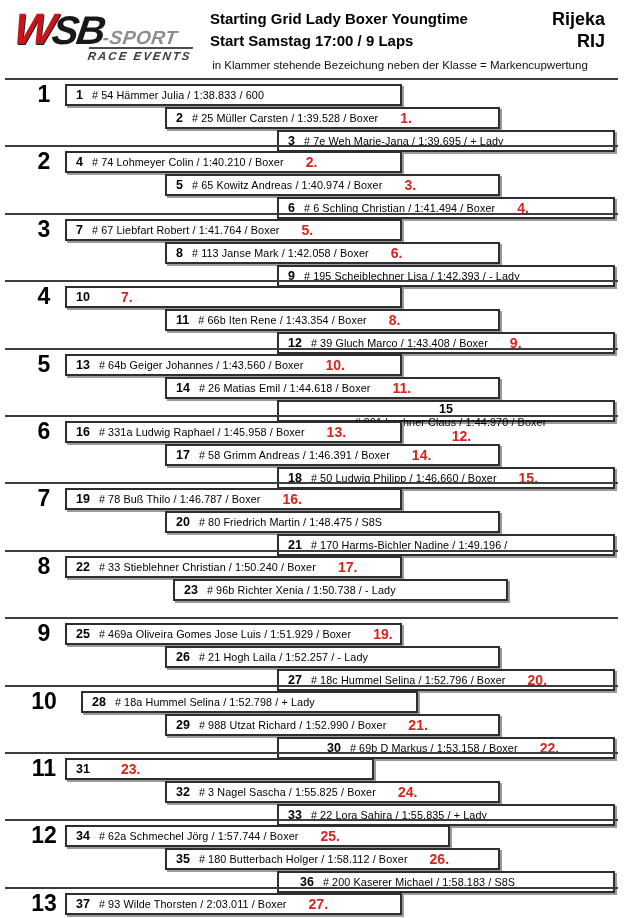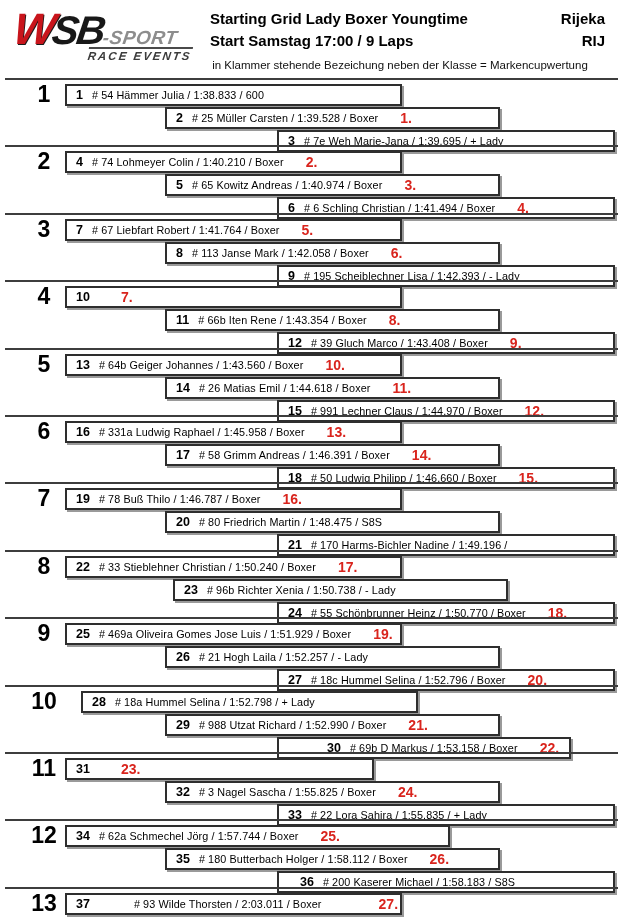--- a/index.html
+++ b/index.html
@@ -23,21 +23,21 @@
   .logo-sport { font-size: 19px; font-weight: 900; font-style: italic; color: #8d8d8d;
               letter-spacing: 0.5px; }
   .logo-race { position: absolute; left: 74px; top: 41px; font-size: 11.5px; font-weight: 900;
               font-style: italic; color: #3c3c3c; letter-spacing: 2px; transform: skewX(-8deg);
               border-top: 2px solid #4a4a4a; padding-top: 1px; }
 
   .title-block { position: absolute; left: 210px; top: 8px; }
   .title-line { font-size: 15px; font-weight: bold; line-height: 22px; white-space: nowrap; }
 
   .loc-block { position: absolute; right: 23px; top: 8px; text-align: right; }
-  .loc-line { font-size: 15px; font-weight: bold; line-height: 22px; margin-left: 20px; }
+  .loc-line { font-size: 18px; font-weight: bold; line-height: 22px; margin-left: 20px; }
 
   .note { position: absolute; left: 180px; top: 59px; width: 440px; text-align: center;
           font-size: 11.5px; color: #111; }
 
   
   .grid { position: absolute; left: 0; top: 0; width: 628px; height: 918px; }
   .grid-row { position: absolute; left: 0; width: 628px; height: 76px; }
   .row-sep { position: absolute; left: 5px; top: 0; width: 613px; height: 2px; background: #3d3d3d; }
   .row-num { position: absolute; left: 22px; top: 4px; width: 44px; text-align: center;
              font-size: 23px; font-weight: bold; line-height: 24px; }
@@ -153,21 +153,21 @@
   <div class="entry-box" style="left: 65px; top: 6px; width: 337px;">
           <span class="pos">13</span>
           <span class="etext"># 64b Geiger Johannes / 1:43.560 / Boxer</span>
           <span class="rank">10.</span>
         </div>
         <div class="entry-box" style="left: 165px; top: 29px; width: 335px;">
           <span class="pos">14</span>
           <span class="etext"># 26 Matias Emil / 1:44.618 / Boxer</span>
           <span class="rank">11.</span>
         </div>
-        <div class="entry-box" style="left: 277px; top: 52px; width: 338px;">
+        <div class="entry-box" style="left: 277px; top: 52px; width: 338px; flex-direction: column;">
           <span class="pos">15</span>
           <span class="etext"># 991 Lechner Claus / 1:44.970 / Boxer</span>
           <span class="rank">12.</span>
         </div>
       </div>
       <div class="grid-row" style="top: 415px;">
     <div class="row-sep"></div>
     <div class="row-num">6</div>
   <div class="entry-box" style="left: 65px; top: 6px; width: 337px;">
           <span class="pos">16</span>
@@ -206,25 +206,20 @@
     <div class="row-sep"></div>
     <div class="row-num">8</div>
   <div class="entry-box" style="left: 65px; top: 6px; width: 337px;">
           <span class="pos">22</span>
           <span class="etext"># 33 Stieblehner Christian / 1:50.240 / Boxer</span>
           <span class="rank">17.</span>
         </div>
         <div class="entry-box" style="left: 173px; top: 29px; width: 335px;">
           <span class="pos">23</span>
           <span class="etext"># 96b Richter Xenia / 1:50.738 / - Lady</span>
-        </div>
-        <div class="entry-box" style="left: 277px; top: 52px; width: 338px;">
-          <span class="pos">24</span>
-          <span class="etext"># 55 Schönbrunner Heinz / 1:50.770 / Boxer</span>
-          <span class="rank">18.</span>
         </div>
       </div>
       <div class="grid-row" style="top: 617.2px;">
     <div class="row-sep"></div>
     <div class="row-num">9</div>
   <div class="entry-box" style="left: 65px; top: 6px; width: 337px;">
           <span class="pos">25</span>
           <span class="etext"># 469a Oliveira Gomes Jose Luis / 1:51.929 / Boxer</span>
           <span class="rank">19.</span>
         </div>
@@ -243,21 +238,21 @@
     <div class="row-num">10</div>
   <div class="entry-box" style="left: 81px; top: 6px; width: 337px; text-align: center;">
           <span class="pos">28</span>
           <span class="etext"># 18a Hummel Selina / 1:52.798 / + Lady</span>
         </div>
         <div class="entry-box" style="left: 165px; top: 29px; width: 335px;">
           <span class="pos">29</span>
           <span class="etext"># 988 Utzat Richard / 1:52.990 / Boxer</span>
           <span class="rank">21.</span>
         </div>
-        <div class="entry-box" style="left: 277px; top: 52px; width: 294px; padding-left: 48px;">
+        <div class="entry-box" style="left: 277px; top: 52px; width: 338px; padding-left: 48px;">
           <span class="pos">30</span>
           <span class="etext"># 69b D Markus / 1:53.158 / Boxer</span>
           <span class="rank">22.</span>
         </div>
       </div>
       <div class="grid-row" style="top: 752px;">
     <div class="row-sep"></div>
     <div class="row-num">11</div>
   <div class="entry-box" style="left: 65px; top: 6px; width: 309px;">
           <span class="pos">31</span>
@@ -287,20 +282,20 @@
           <span class="rank">26.</span>
         </div>
         <div class="entry-box" style="left: 277px; top: 52px; width: 338px; padding-left: 21px;">
           <span class="pos">36</span>
           <span class="etext"># 200 Kaserer Michael / 1:58.183 / S8S</span>
         </div>
       </div>
       <div class="grid-row" style="top: 886.8px;">
     <div class="row-sep"></div>
     <div class="row-num">13</div>
-  <div class="entry-box" style="left: 65px; top: 6px; width: 337px; gap: 35px;">
+  <div class="entry-box" style="left: 65px; top: 6px; width: 337px;">
           <span class="pos">37</span>
           <span class="etext"># 93 Wilde Thorsten / 2:03.011 / Boxer</span>
           <span class="rank">27.</span>
         </div>
       </div>
     </div>
 </div>
 
 </body></html>

